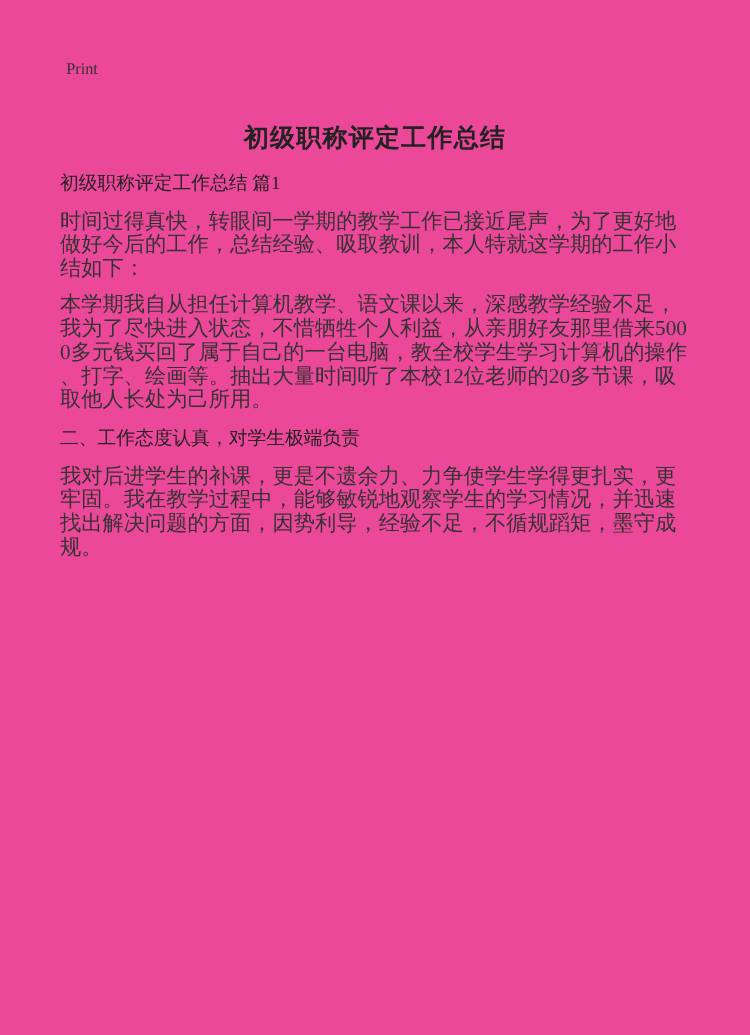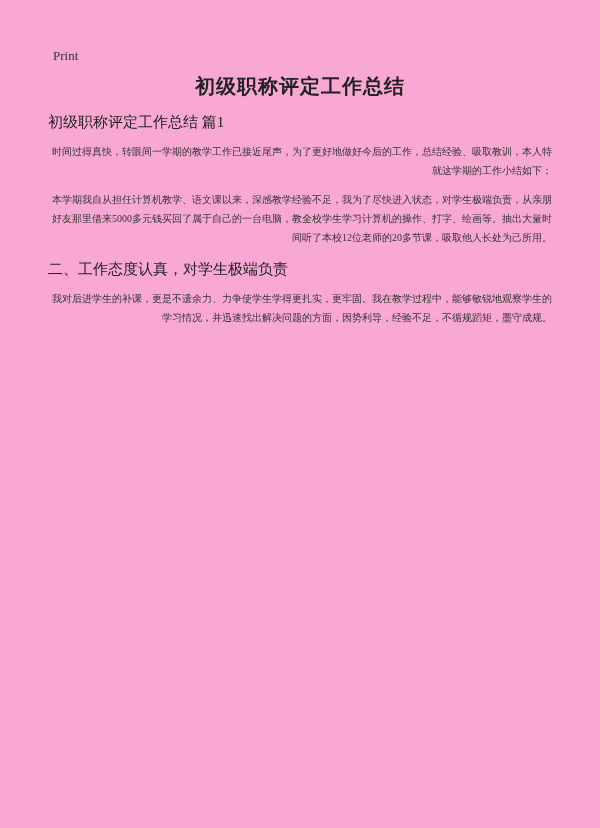--- a/index.html
+++ b/index.html
@@ -6,59 +6,59 @@
     margin: 0;
     padding: 0;
     background: #ffffff;
   }
   .page {
     position: relative;
     width: 600px;
     height: 828px;
     box-sizing: border-box;
     padding: 46px 48px 0 48px;
-    background: #f9a8d4;
+    background: #ec4899;
     font-family: "Liberation Serif", "DejaVu Serif", serif;
     color: #333333;
     overflow: hidden;
   }
   .print-label {
     font-size: 13px;
     line-height: 15px;
     margin-left: 5px;
     color: #333333;
     cursor: pointer;
     display: inline-block;
   }
   .doc-title {
     font-size: 20px;
     line-height: 27px;
     font-weight: bold;
     text-align: center;
-    margin: 9px 0 0 0;
+    margin: 34px 0 0 0;
     color: #222222;
     letter-spacing: 1px;
   }
   .doc-subtitle {
     font-size: 13.5px;
     line-height: 18px;
     margin-top: 14px;
     color: #333333;
   }
   .doc-body {
     display: block;
   }
   .doc-body p.paragraph {
-    font-size: 10px;
+    font-size: 17px;
     line-height: 19px;
     margin: 10px 0 10px 0;
     color: #333333;
     word-break: break-all;
     line-break: anywhere;
-    text-align: right;
+    text-align: left;
   }
   .doc-body h3.heading {
     font-size: 15px;
     line-height: 20px;
     font-weight: normal;
     margin: 12px 0 10px 0;
     color: #222222;
   }
 </style>
 </head>
@@ -66,17 +66,17 @@
 
 <div class="page">
   <span class="print-label">Print</span>
 
   <h1 class="doc-title">初级职称评定工作总结</h1>
 
 
   <main class="doc-body">
       <h3 class="heading">初级职称评定工作总结 篇1</h3>
       <p class="paragraph">时间过得真快，转眼间一学期的教学工作已接近尾声，为了更好地做好今后的工作，总结经验、吸取教训，本人特就这学期的工作小结如下：</p>
-      <p class="paragraph">本学期我自从担任计算机教学、语文课以来，深感教学经验不足，我为了尽快进入状态，对学生极端负责，从亲朋好友那里借来5000多元钱买回了属于自己的一台电脑，教全校学生学习计算机的操作、打字、绘画等。抽出大量时间听了本校12位老师的20多节课，吸取他人长处为己所用。</p>
+      <p class="paragraph">本学期我自从担任计算机教学、语文课以来，深感教学经验不足，我为了尽快进入状态，不惜牺牲个人利益，从亲朋好友那里借来5000多元钱买回了属于自己的一台电脑，教全校学生学习计算机的操作、打字、绘画等。抽出大量时间听了本校12位老师的20多节课，吸取他人长处为己所用。</p>
       <h3 class="heading">二、工作态度认真，对学生极端负责</h3>
       <p class="paragraph">我对后进学生的补课，更是不遗余力、力争使学生学得更扎实，更牢固。我在教学过程中，能够敏锐地观察学生的学习情况，并迅速找出解决问题的方面，因势利导，经验不足，不循规蹈矩，墨守成规。</p>
     </main>
 </div>
 
 </body></html>

